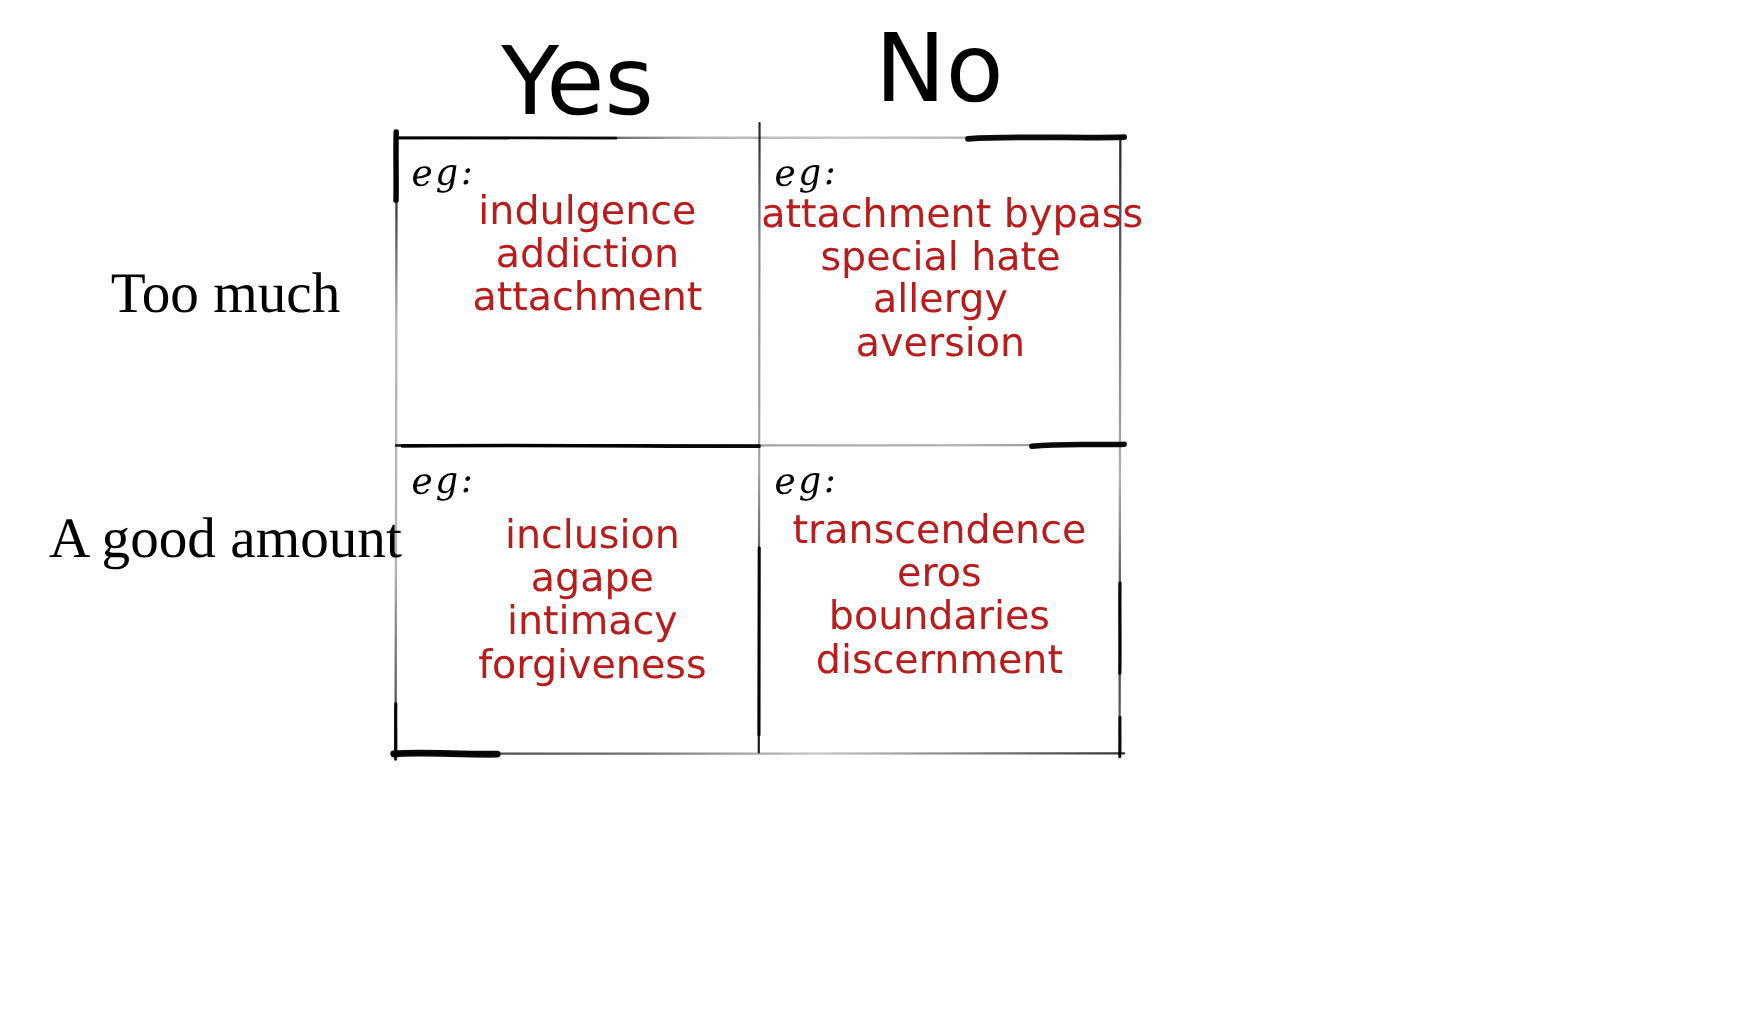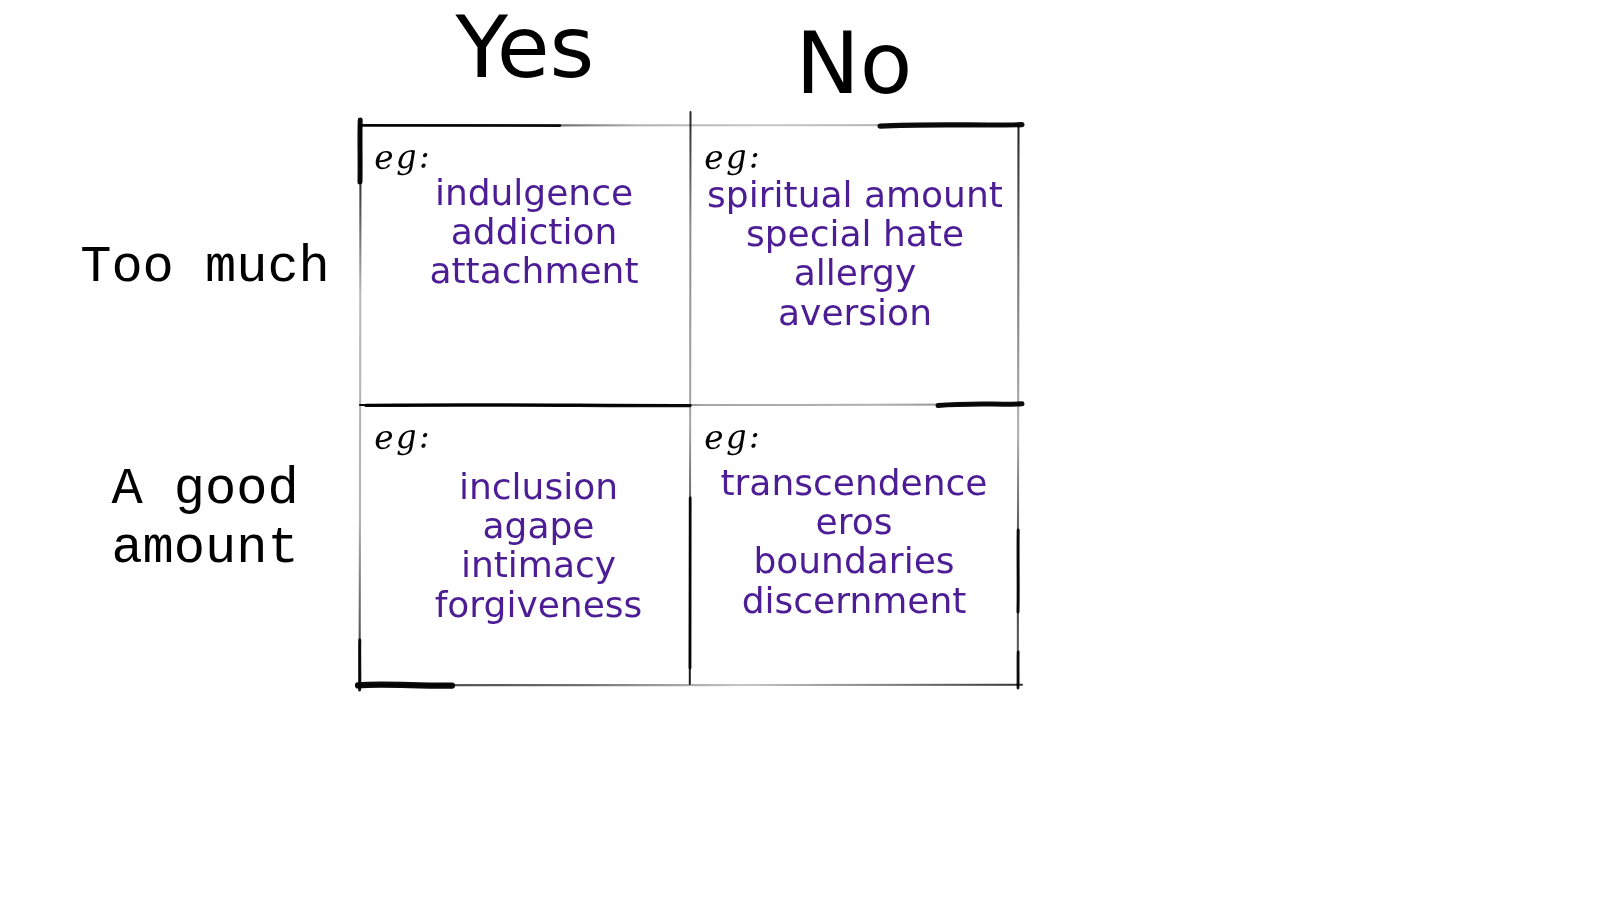--- a/index.html
+++ b/index.html
@@ -40,32 +40,32 @@
     font-size: 86px;
     font-weight: 400;
     line-height: 1;
     color: #000000;
     text-align: center;
     white-space: nowrap;
   }
   #col-header-yes {
     left: 360px;
     width: 330px;
-    top: 4px;
+    top: 32px;
   }
   #col-header-no {
     left: 690px;
     width: 328px;
     top: 20px;
   }
 
   
   .row-label {
     position: absolute;
-    font-family: Liberation Mono, monospace;
+    font-family: Liberation Serif, serif;
     font-size: 52px;
     font-weight: 400;
     line-height: 1.14;
     color: #000000;
     text-align: center;
     white-space: pre-line;
   }
   #row-label-too-much {
     left: 40px;
     width: 330px;
@@ -101,21 +101,21 @@
   }
 
   .cell-items {
     position: absolute;
     left: 0;
     right: 0;
     text-align: center;
     font-family: "DejaVu Sans", sans-serif;
     font-size: 36px;
     line-height: 1.09;
-    color: #4c1d95;
+    color: #b91c1c;
     white-space: nowrap;
   }
   #cell-too-much-yes .cell-items { top: 48px; padding-left: 18px; }
   #cell-too-much-no  .cell-items { top: 50px; padding-left: 2px; }
   #cell-good-yes     .cell-items { top: 62px; padding-left: 27px; }
   #cell-good-no      .cell-items { top: 58px; padding-left: 0; }
 
   .cell-item { display: block; }
 </style>
 </head>
@@ -207,21 +207,21 @@
     <div class="cell-items">
       <span class="cell-item">indulgence</span>
       <span class="cell-item">addiction</span>
       <span class="cell-item">attachment</span>
     </div>
   </div>
 
   <div class="cell" id="cell-too-much-no">
     <div class="eg-marker">eg:</div>
     <div class="cell-items">
-      <span class="cell-item">spiritual amount</span>
+      <span class="cell-item">attachment bypass</span>
       <span class="cell-item">special hate</span>
       <span class="cell-item">allergy</span>
       <span class="cell-item">aversion</span>
     </div>
   </div>
 
   <div class="cell" id="cell-good-yes">
     <div class="eg-marker">eg:</div>
     <div class="cell-items">
       <span class="cell-item">inclusion</span>

